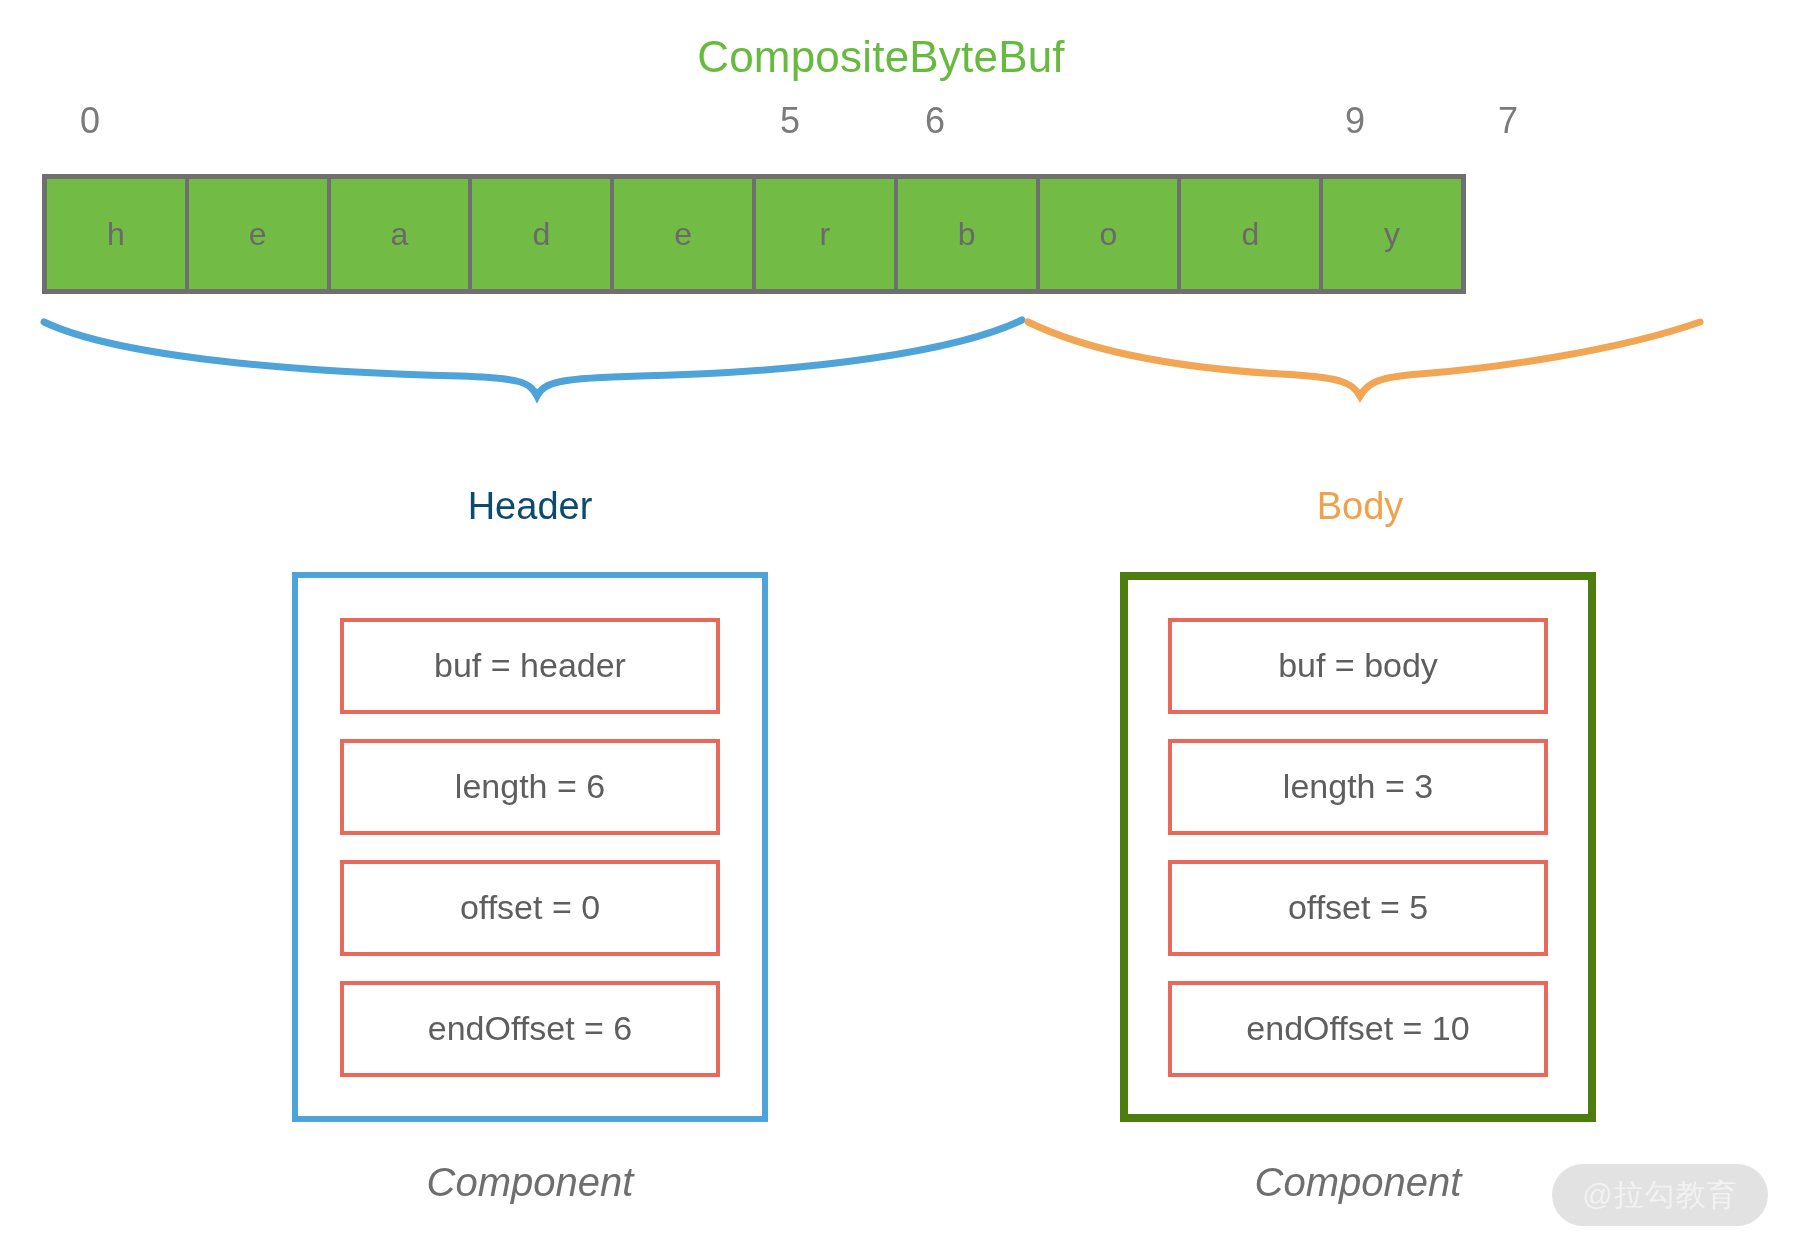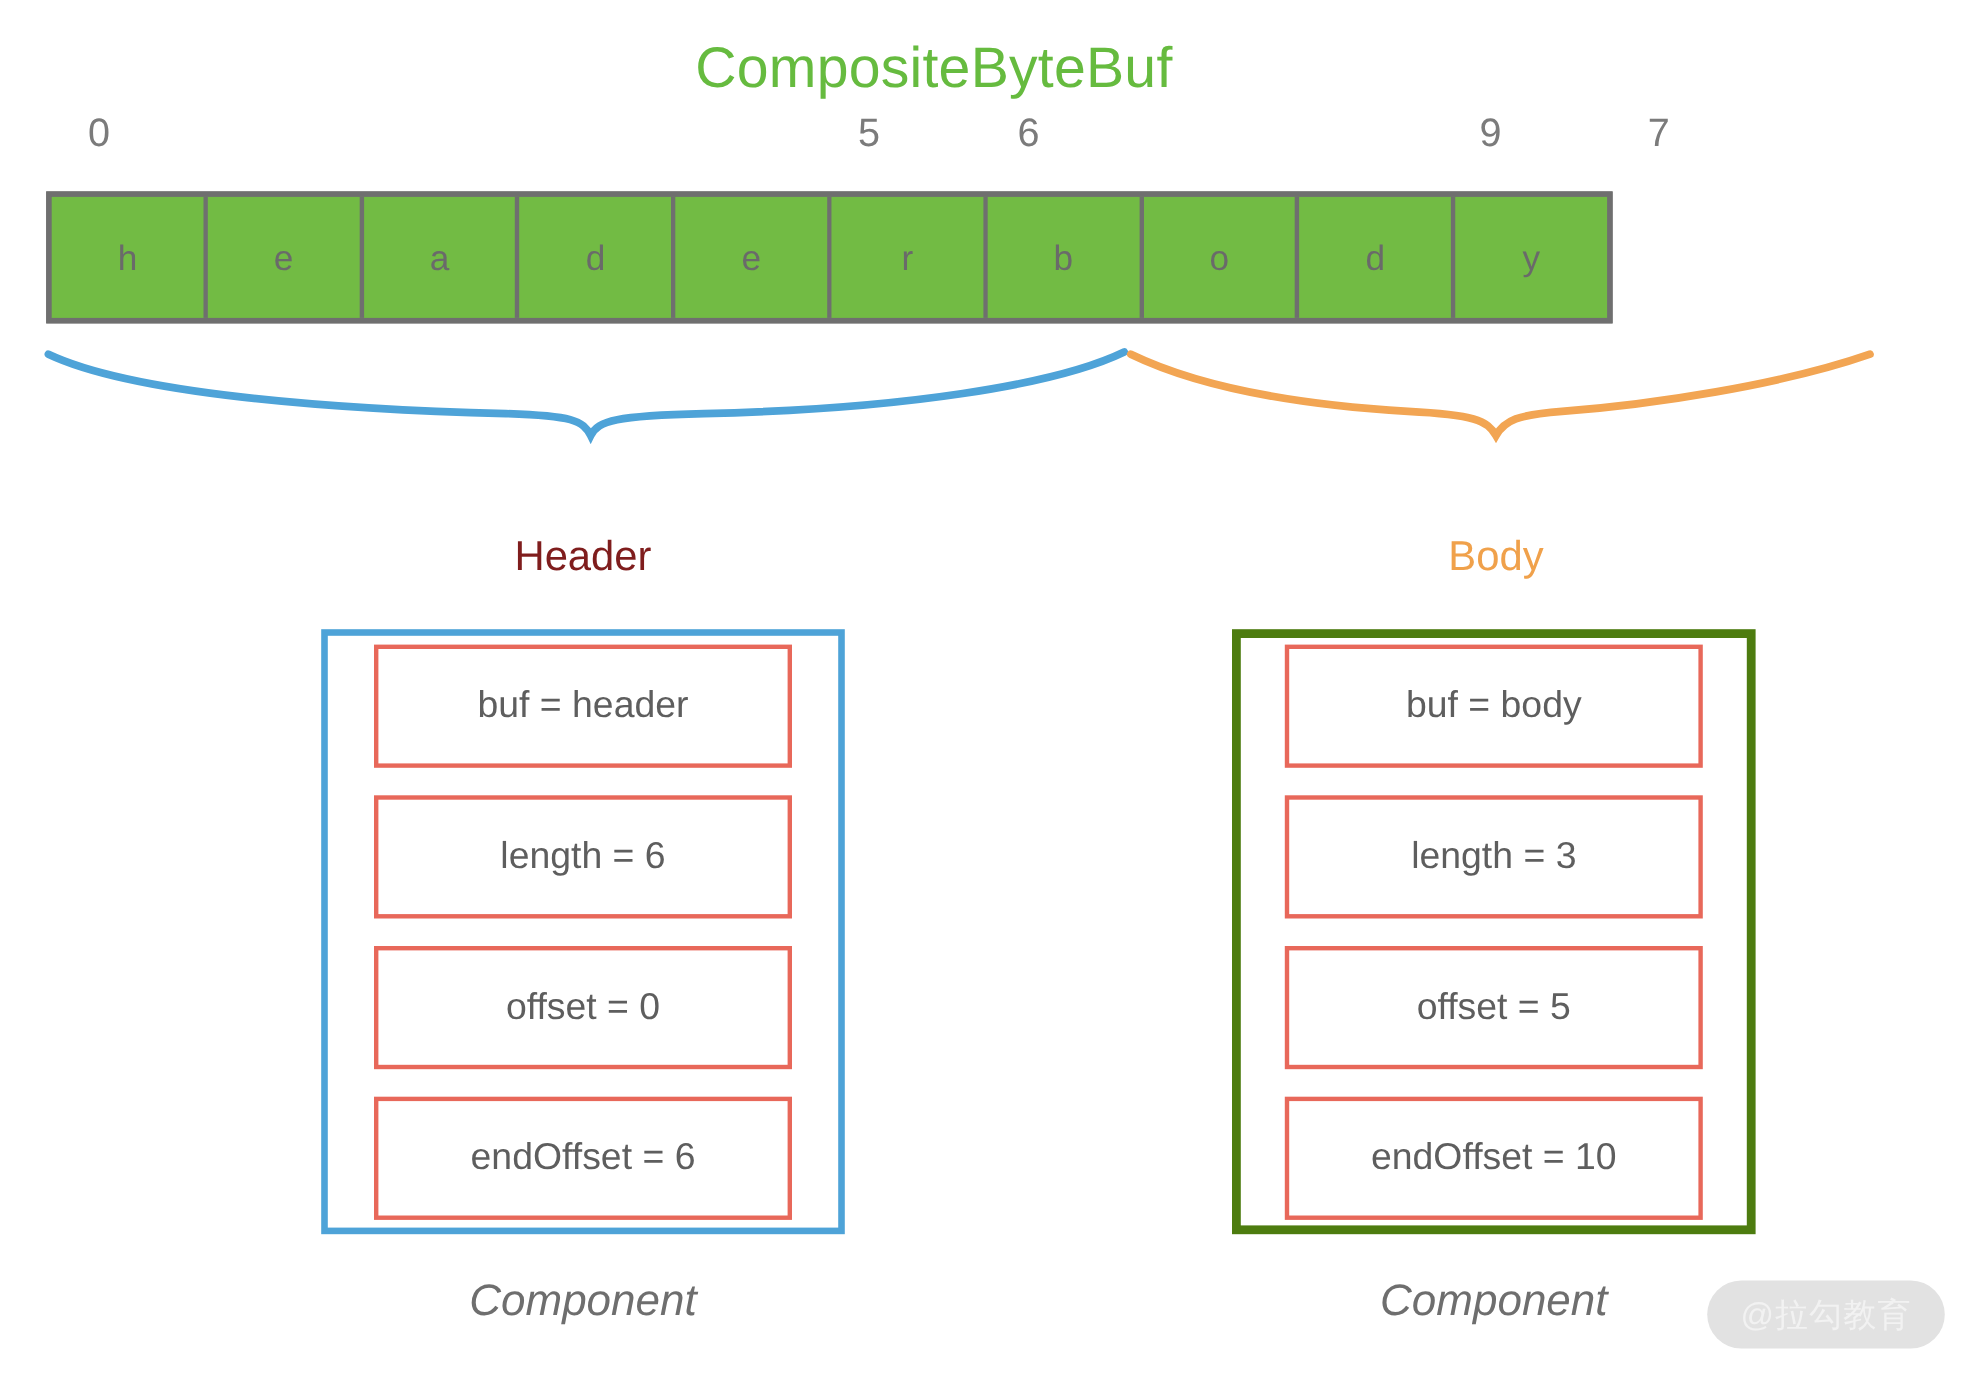--- a/index.html
+++ b/index.html
@@ -19,23 +19,24 @@
     overflow: hidden;
   }
 
   
   .title {
     position: absolute;
     left: 0;
     top: 32px;
     width: 1698px;
     text-align: center;
-    font-size: 52px;
+    font-size: 44px;
     color: #66bb3f;
     letter-spacing: 0.2px;
+    padding-left: 32px;
   }
 
   
   .index-label {
     position: absolute;
     top: 100px;
     font-size: 36px;
     color: #7b7b7b;
     text-align: center;
     width: 60px;
@@ -77,21 +78,21 @@
   }
 
   
   .section-label {
     position: absolute;
     top: 485px;
     font-size: 38px;
     text-align: center;
     width: 320px;
   }
-  #label-header { left: 370px; color: #7f1d1d; }
+  #label-header { left: 370px; color: #0c4a6e; }
   #label-body   { left: 1200px; color: #f0a14b; }
 
   
   .component-box {
     position: absolute;
     top: 572px;
     width: 476px;
     height: 550px;
     box-sizing: border-box;
     background: #ffffff;
@@ -99,21 +100,21 @@
     flex-direction: column;
     justify-content: center;
     align-items: center;
     gap: 25px;
   }
   #component-header { left: 292px; border: 6px solid #4ea3d8; }
   #component-body   { left: 1120px; border: 8px solid #4d7c0f; }
 
   .field {
     width: 380px;
-    height: 112px;
+    height: 96px;
     box-sizing: border-box;
     border: 4px solid #e8685a;
     background: #ffffff;
     display: flex;
     align-items: center;
     justify-content: center;
     font-size: 34px;
     color: #5e5e5e;
   }
 

